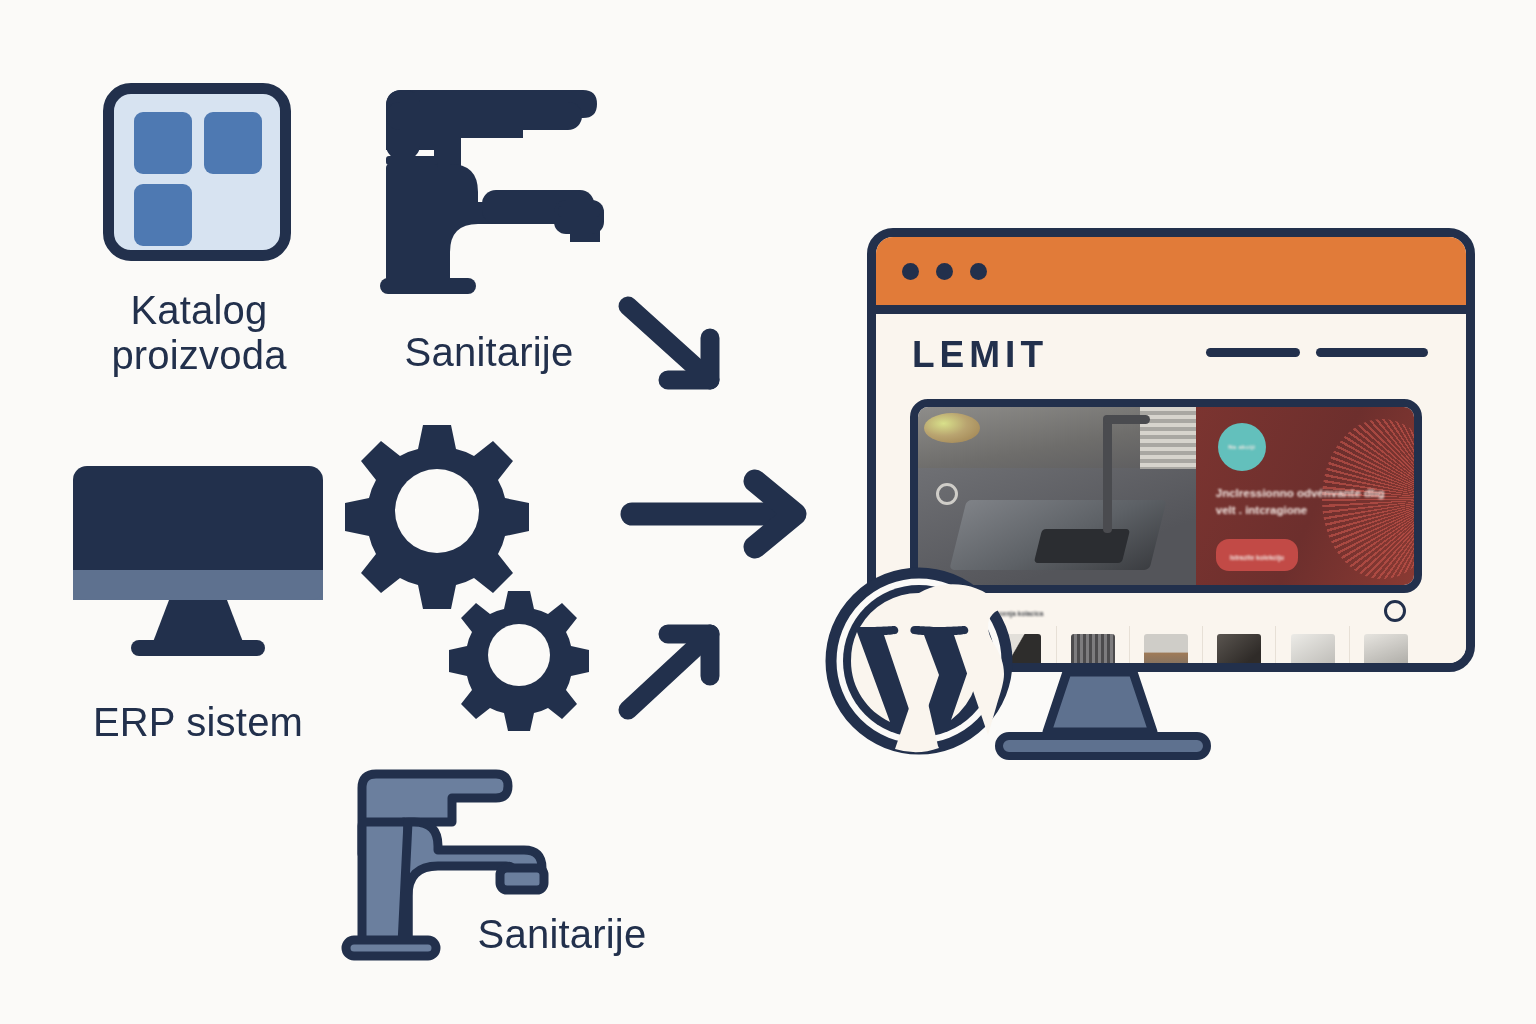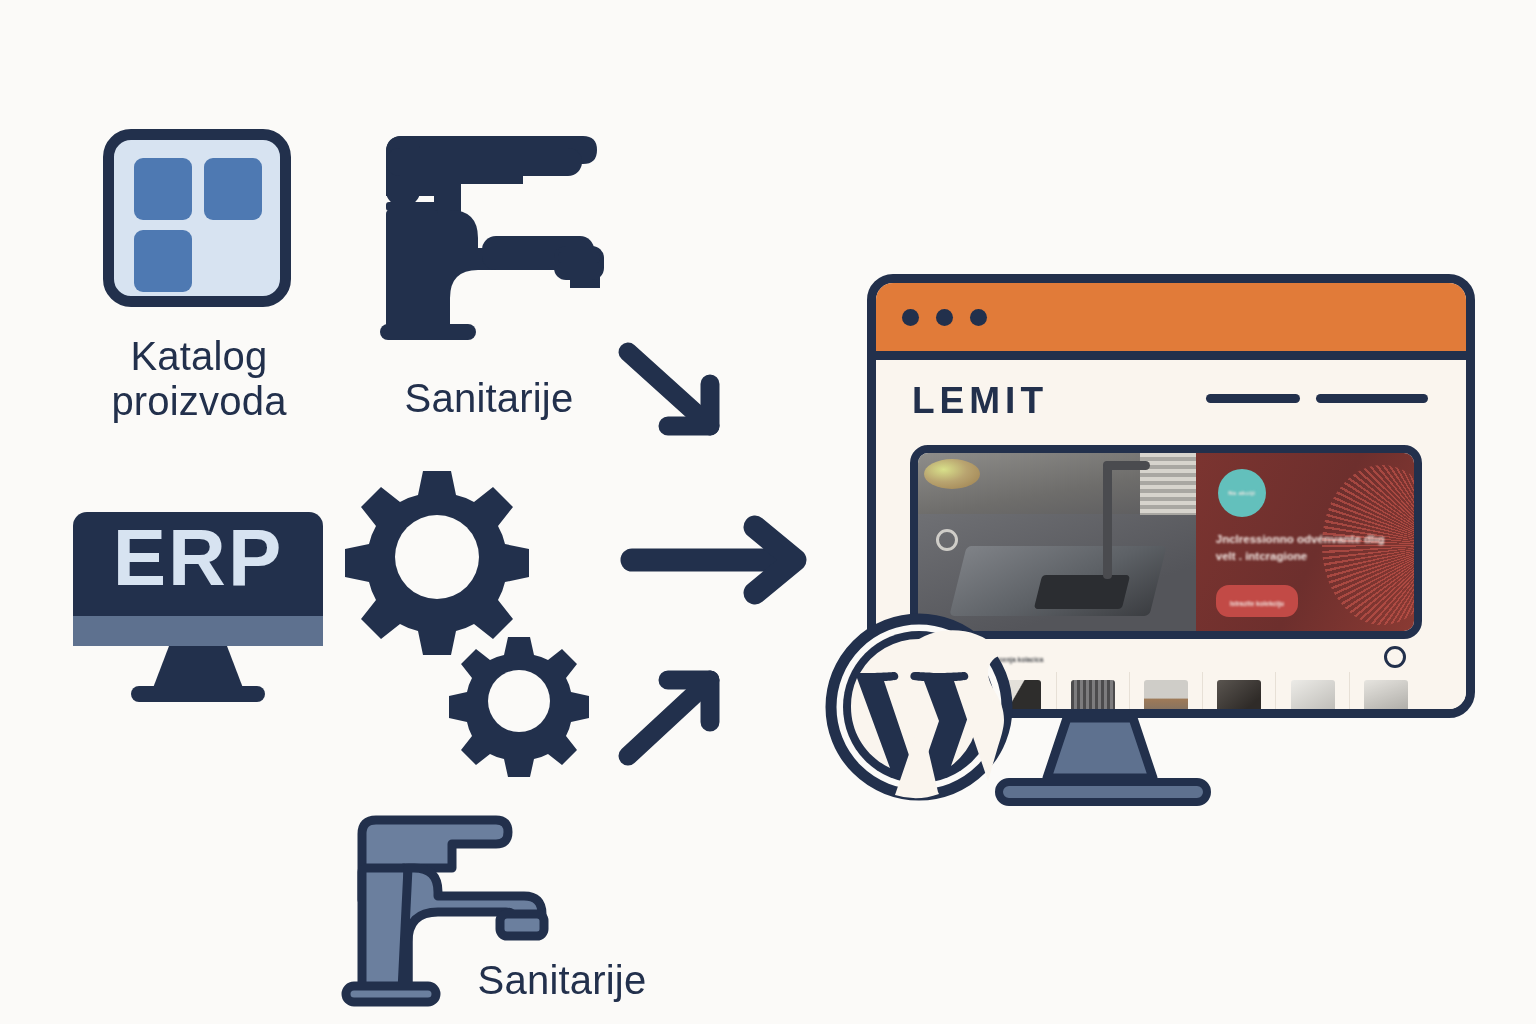--- a/index.html
+++ b/index.html
@@ -3,21 +3,21 @@
 <meta charset="utf-8">
 <style>
   html,body{margin:0;padding:0;}
   body{
     width:1536px;height:1024px;
     background:#FBFAF8;
     font-family:"Liberation Sans", sans-serif;
     overflow:hidden;
     position:relative;
   }
-  .stage{position:absolute;inset:0;margin-top:46px;}
+  .stage{position:absolute;inset:0;}
   .node{position:absolute;}
   .label{
     color:#22304C;
     font-weight:400;
     letter-spacing:.2px;
     text-align:center;
     line-height:1.12;
     white-space:pre-line;
   }
 
@@ -166,23 +166,22 @@
   <div class="node label" style="left:358px;top:330px;width:262px;font-size:40px;">Sanitarije</div>
 
   <div class="node" id="erp-icon">
     <svg width="250" height="205" viewBox="0 0 250 205">
       <rect x="0" y="0" width="250" height="134" rx="14" fill="#22304C"></rect>
       <rect x="0" y="104" width="250" height="30" fill="#5E718F"></rect>
       <path d="M0 120 h250 v0 q0 14-14 14 h-222 q-14 0-14-14 z" fill="#5E718F"></path>
       <path d="M96 134 h58 l16 42 h-90 z" fill="#22304C"></path>
       <rect x="58" y="174" width="134" height="16" rx="8" fill="#22304C"></rect>
     </svg>
-    <div style="position:absolute;left:0;top:6px;width:250px;text-align:center;
-                font-size:80px;font-weight:700;color:#D7E3F1;letter-spacing:2px;line-height:1;">ERP</div>
-  </div>
+  </div>
+  <div class="node label" style="left:48px;top:700px;width:300px;font-size:40px;">ERP sistem</div>
 
   <div class="node" id="gears">
     <svg width="265" height="320" viewBox="0 0 265 320">
       <g fill="#22304C">
         <g transform="translate(92,86)">
           <path d="M -14 -86 h28 l5 24 a64 64 0 0 1 18 7 l19 -15 l20 20 l-15 19 a64 64 0 0 1 7 18 l24 5 v28 l-24 5
                    a64 64 0 0 1 -7 18 l15 19 l-20 20 l-19 -15 a64 64 0 0 1 -18 7 l-5 24 h-28 l-5 -24
                    a64 64 0 0 1 -18 -7 l-19 15 l-20 -20 l15 -19 a64 64 0 0 1 -7 -18 l-24 -5 v-28 l24 -5
                    a64 64 0 0 1 7 -18 l-15 -19 l20 -20 l19 15 a64 64 0 0 1 18 -7 z"></path>
           <circle cx="0" cy="0" r="42" fill="#FBFAF8"></circle>

